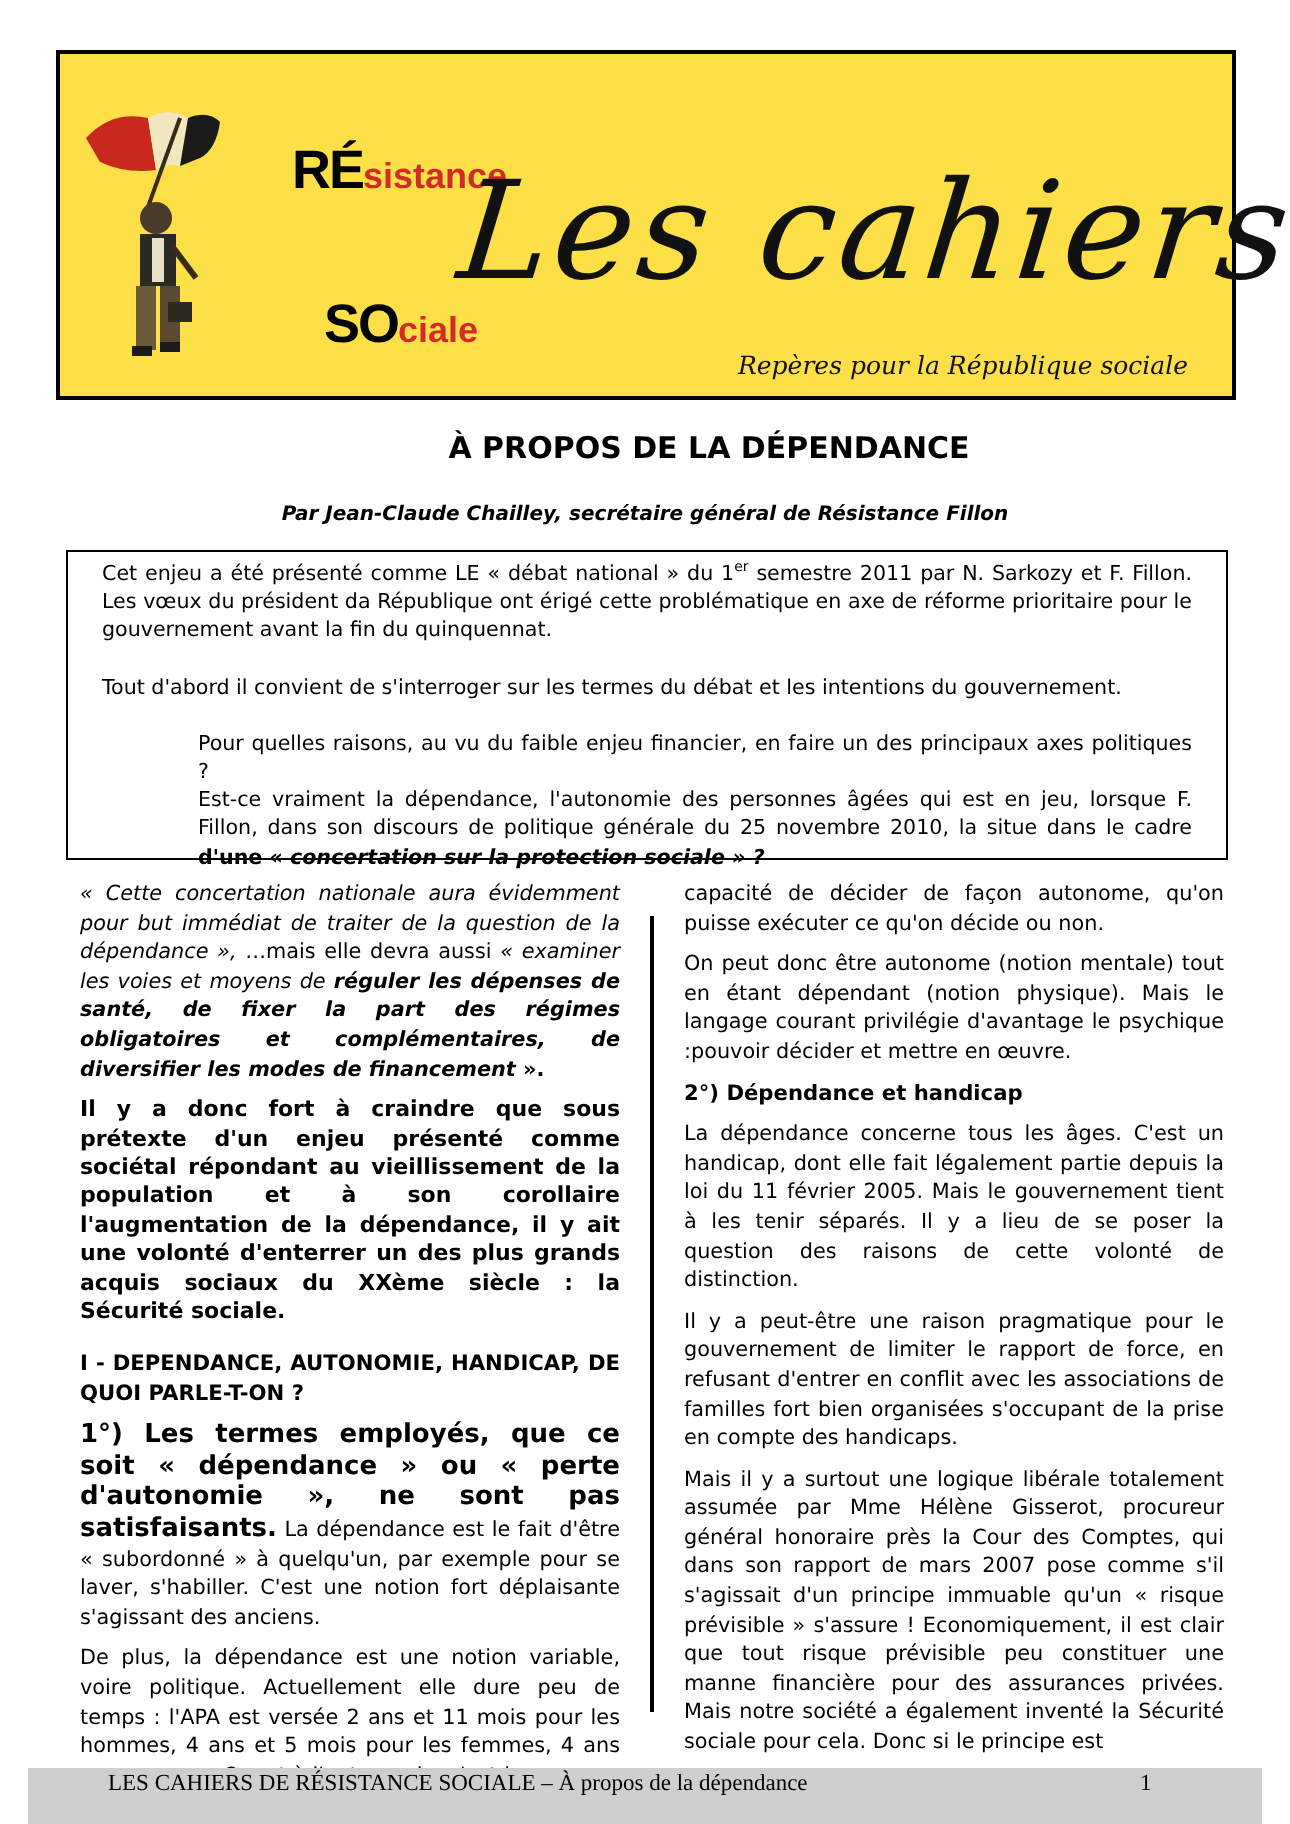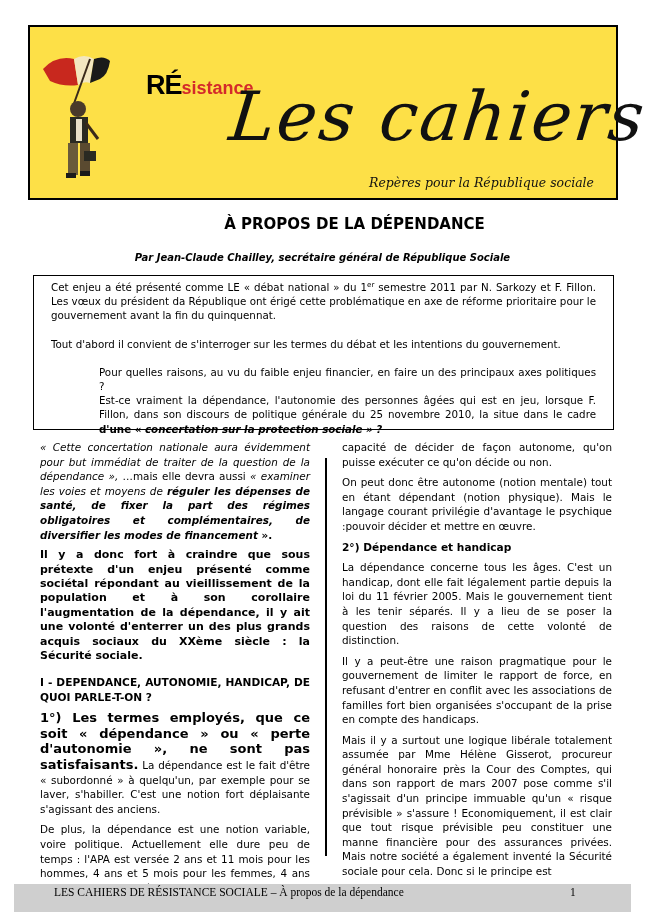--- a/index.html
+++ b/index.html
@@ -60,25 +60,28 @@
     <rect x="30" y="96" width="10" height="32" fill="#6a5a3a"></rect>
     <rect x="42" y="96" width="10" height="30" fill="#5a4a30"></rect>
     <rect x="46" y="104" width="12" height="10" fill="#2a2a22"></rect>
     <rect x="28" y="126" width="10" height="5" fill="#1a1a1a"></rect>
     <rect x="42" y="124" width="10" height="5" fill="#1a1a1a"></rect>
   </svg>
   <div class="brand-res">
     <span class="brand-big">RÉ</span><span class="brand-small">sistance</span>
   </div>
   <div class="cahiers">Les cahiers</div>
+  <div class="brand-soc">
+    <span class="brand-big">SO</span><span class="brand-small">ciale</span>
+  </div>
   <div class="tagline">Repères pour la République sociale</div>
 </div>
 
 <div class="doc-title">À PROPOS DE LA DÉPENDANCE</div>
-<div class="doc-author">Par Jean-Claude Chailley, secrétaire général de République Sociale</div>
+<div class="doc-author">Par Jean-Claude Chailley, secrétaire général de Résistance Fillon</div>
 
 <div class="intro-box">
   <p><span>Cet enjeu a été présenté comme LE « débat national »  du 1</span><span class="sup">er</span><span> semestre 2011 par N. Sarkozy et F. Fillon. Les vœux du président da République ont érigé cette problématique en axe de réforme prioritaire pour le gouvernement avant la fin du quinquennat.</span></p>
   <p>Tout d'abord il convient de s'interroger sur les termes du débat et les intentions du gouvernement.</p>
   <p class="tight"><span>Pour quelles raisons, au vu du faible enjeu financier, en faire un des principaux axes politiques ?</span><br><span>Est-ce vraiment la dépendance, l'autonomie des personnes âgées qui est en jeu, lorsque F. Fillon, dans son discours de politique générale du 25 novembre 2010, la situe dans le cadre </span><span class="b">d'une « </span><span class="bi">concertation sur la protection sociale</span><span class="bi"> » ?</span></p>
 </div>
 
 <div class="col col-left">
   <p><span class="i">« Cette concertation nationale aura évidemment pour but immédiat de traiter de la question de la dépendance »,</span><span> …mais elle devra aussi </span><span class="i">« examiner les voies et moyens de </span><span class="bi">réguler les dépenses de santé, de fixer la part des régimes obligatoires et complémentaires, de diversifier les modes de financement</span><span class="b"> ».</span></p>
   <p class="lead-bold">Il y a donc fort à craindre que sous prétexte d'un enjeu présenté comme sociétal répondant au vieillissement de la population et à son corollaire l'augmentation de la dépendance, il y ait une volonté d'enterrer un des plus grands acquis sociaux du XXème siècle : la Sécurité sociale.</p>

